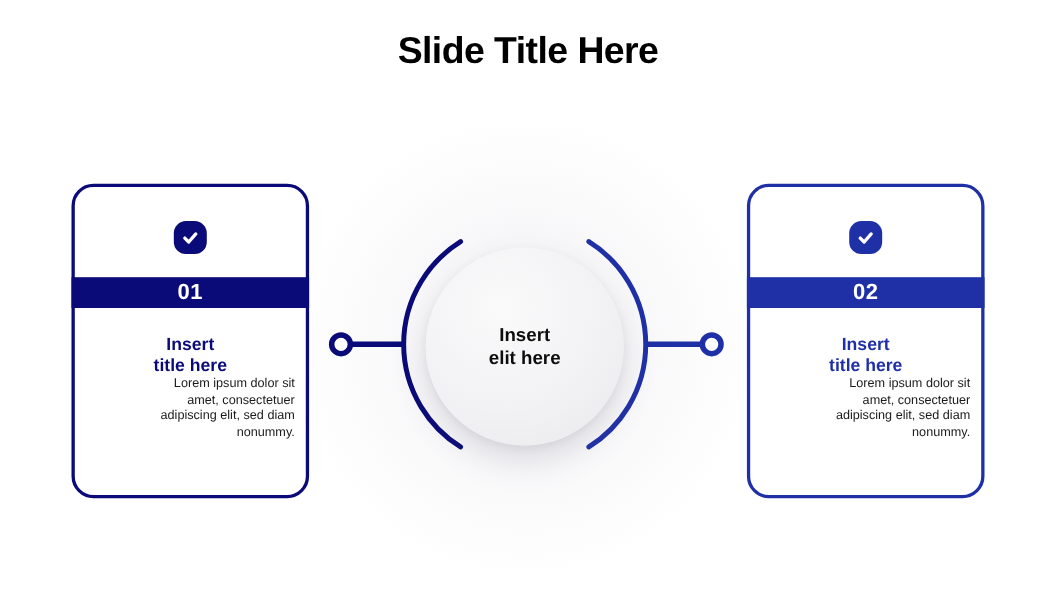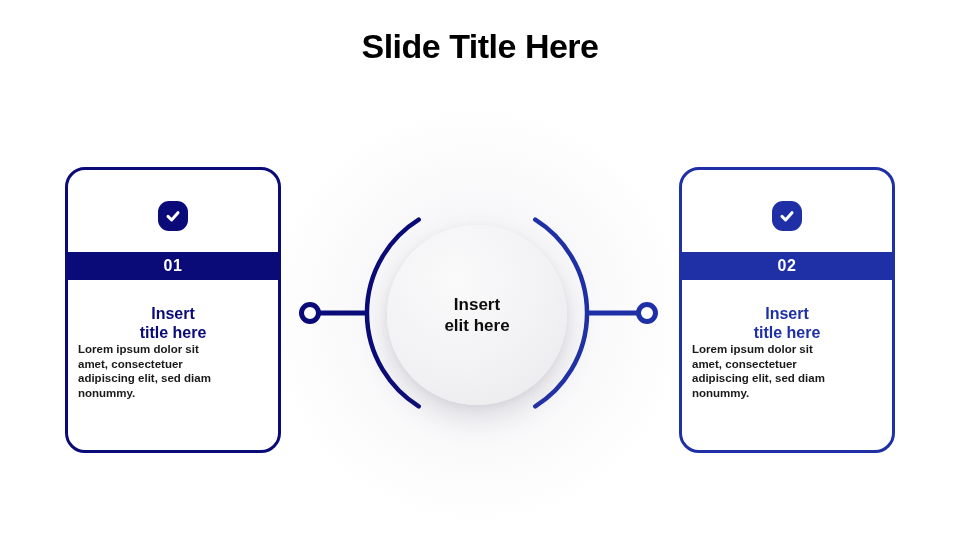--- a/index.html
+++ b/index.html
@@ -96,21 +96,21 @@
     top: 82px;
     left: -3px;
     right: -3px;
     height: 28px;
     text-align: center;
   }
   .card-1 .band { background: var(--accent1); }
   .card-2 .band { background: var(--accent2); }
   .band-number {
     color: #ffffff;
-    font-size: 16px;
+    font-size: 20px;
     font-weight: 700;
     line-height: 28px;
     letter-spacing: 0.5px;
   }
   .card-title {
     position: absolute;
     top: 134px;
     left: 0;
     width: 100%;
     text-align: center;
@@ -118,25 +118,24 @@
     font-weight: 700;
     line-height: 19px;
   }
   .card-1 .card-title { color: var(--accent1); }
   .card-2 .card-title { color: var(--accent2); }
   .card-body {
     position: absolute;
     top: 172px;
     left: 10px;
     right: 10px;
-    text-align: left;
+    text-align: right;
     font-size: 11.5px;
     line-height: 14.5px;
     color: #1a1a1a;
-    font-weight: bold;
   }
 </style>
 </head>
 <body>
 
 <div class="slide">
 
   <div class="center-glow"></div>
 
   <h1 class="slide-title">Slide Title Here</h1>

